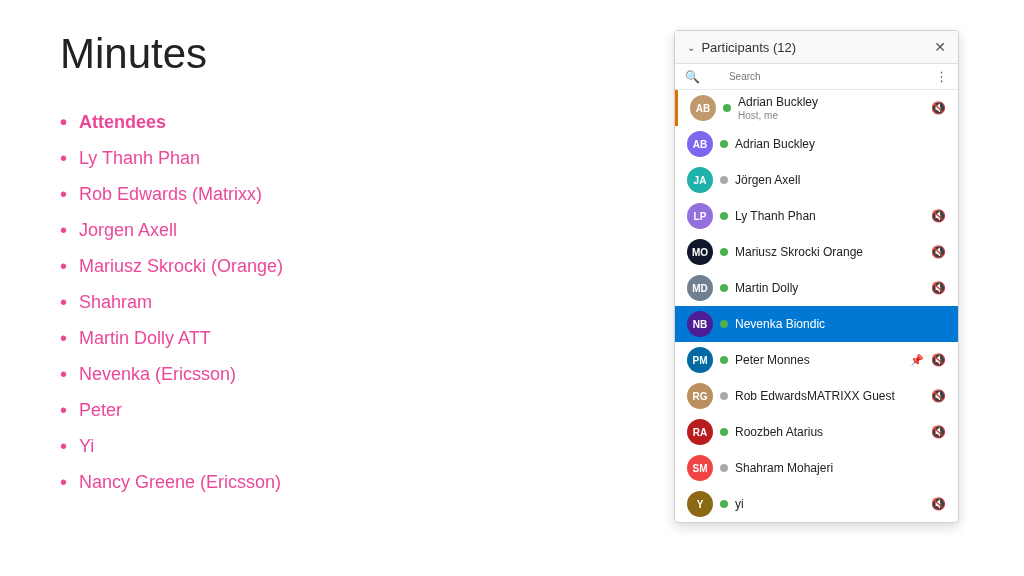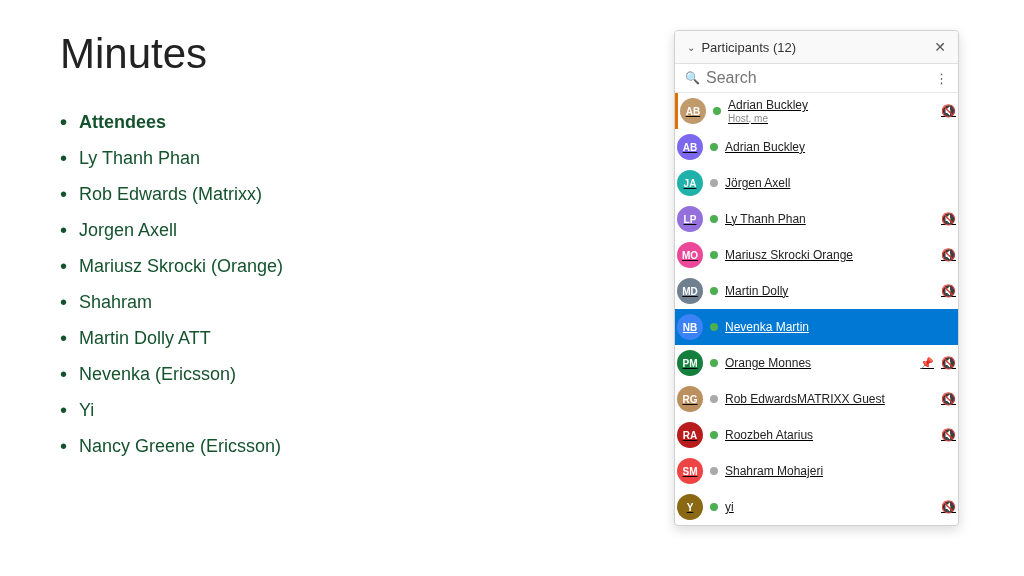--- a/index.html
+++ b/index.html
@@ -28,21 +28,21 @@
     .page-title {
       font-size: 42px;
       font-weight: 300;
       color: #222;
       margin-bottom: 28px;
     }
 
     .attendees-list {
       list-style: none;
       font-size: 18px;
-      color: #14532d;
+      color: #ec4899;
       line-height: 1.6;
     }
 
     .attendees-list li {
       display: flex;
       align-items: center;
       margin-bottom: 4px;
     }
 
     .attendees-list li::before {
@@ -111,39 +111,39 @@
     }
 
     .search-icon {
       color: #888;
       font-size: 12px;
     }
 
     .search-input {
       border: none;
       outline: none;
-      font-size: 16px;
+      font-size: 10px;
       color: #3b82f6;
       flex: 1;
       background: transparent;
+      margin-left: 23px;
     }
 
     .sort-icon {
       color: #555;
       font-size: 13px;
     }
 
     .participant-item {
       display: flex;
       align-items: center;
-      padding: 5px 2px;
+      padding: 5px 12px;
       gap: 7px;
       cursor: default;
       min-height: 30px;
-      text-decoration: underline;
     }
 
     .participant-item.selected {
       background: #0078d4;
       color: white;
     }
 
     .participant-item.selected .participant-name {
       color: white;
     }
@@ -158,24 +158,24 @@
       font-size: 10px;
       font-weight: 600;
       color: white;
       flex-shrink: 0;
     }
 
     .avatar-AB { background: #c19a6b; }
     .avatar-AB2 { background: #7b68ee; }
     .avatar-JA { background: #20b2aa; }
     .avatar-LP { background: #9370db; }
-    .avatar-MO { background: #ec4899; }
+    .avatar-MO { background: #0f172a; }
     .avatar-MD { background: #708090; }
-    .avatar-NB { background: #3b82f6; }
-    .avatar-PM { background: #15803d; text-align: right; }
+    .avatar-NB { background: #4c1d95; }
+    .avatar-PM { background: #0369a1; text-align: right; }
     .avatar-RG { background: #bc8f5f; }
     .avatar-RA { background: #b91c1c; }
     .avatar-SM { background: #ef4444; }
     .avatar-Y  { background: #8b6914; }
 
     .participant-info {
       flex: 1;
       display: flex;
       flex-direction: column;
     }
@@ -243,20 +243,23 @@
           <span>Mariusz Skrocki (Orange)</span>
         </li>
         <li>
           <span>Shahram</span>
         </li>
         <li>
           <span>Martin Dolly ATT</span>
         </li>
         <li>
           <span>Nevenka (Ericsson)</span>
+        </li>
+        <li>
+          <span>Peter</span>
         </li>
         <li>
           <span>Yi</span>
         </li>
         <li>
           <span>Nancy Greene (Ericsson)</span>
         </li>
       </ul>
   </div>
 
@@ -323,28 +326,28 @@
             <div class="status-dot dot-green"></div>
             <div class="participant-info">
               <div class="participant-name">Martin Dolly</div>
             </div>
             <span class="mic-icon">🔇</span>
           </div>
           <div class="participant-item selected">
             <div class="avatar avatar-NB">NB</div>
             <div class="status-dot dot-green"></div>
             <div class="participant-info">
-              <div class="participant-name">Nevenka Martin</div>
+              <div class="participant-name">Nevenka Biondic</div>
             </div>
           </div>
           <div class="participant-item">
             <div class="avatar avatar-PM">PM</div>
             <div class="status-dot dot-green"></div>
             <div class="participant-info">
-              <div class="participant-name">Orange Monnes</div>
+              <div class="participant-name">Peter Monnes</div>
             </div>
             <span class="pin-icon">📌</span>
             <span class="mic-icon">🔇</span>
           </div>
           <div class="participant-item">
             <div class="avatar avatar-RG">RG</div>
             <div class="status-dot dot-gray"></div>
             <div class="participant-info">
               <div class="participant-name">Rob EdwardsMATRIXX Guest</div>
             </div>

